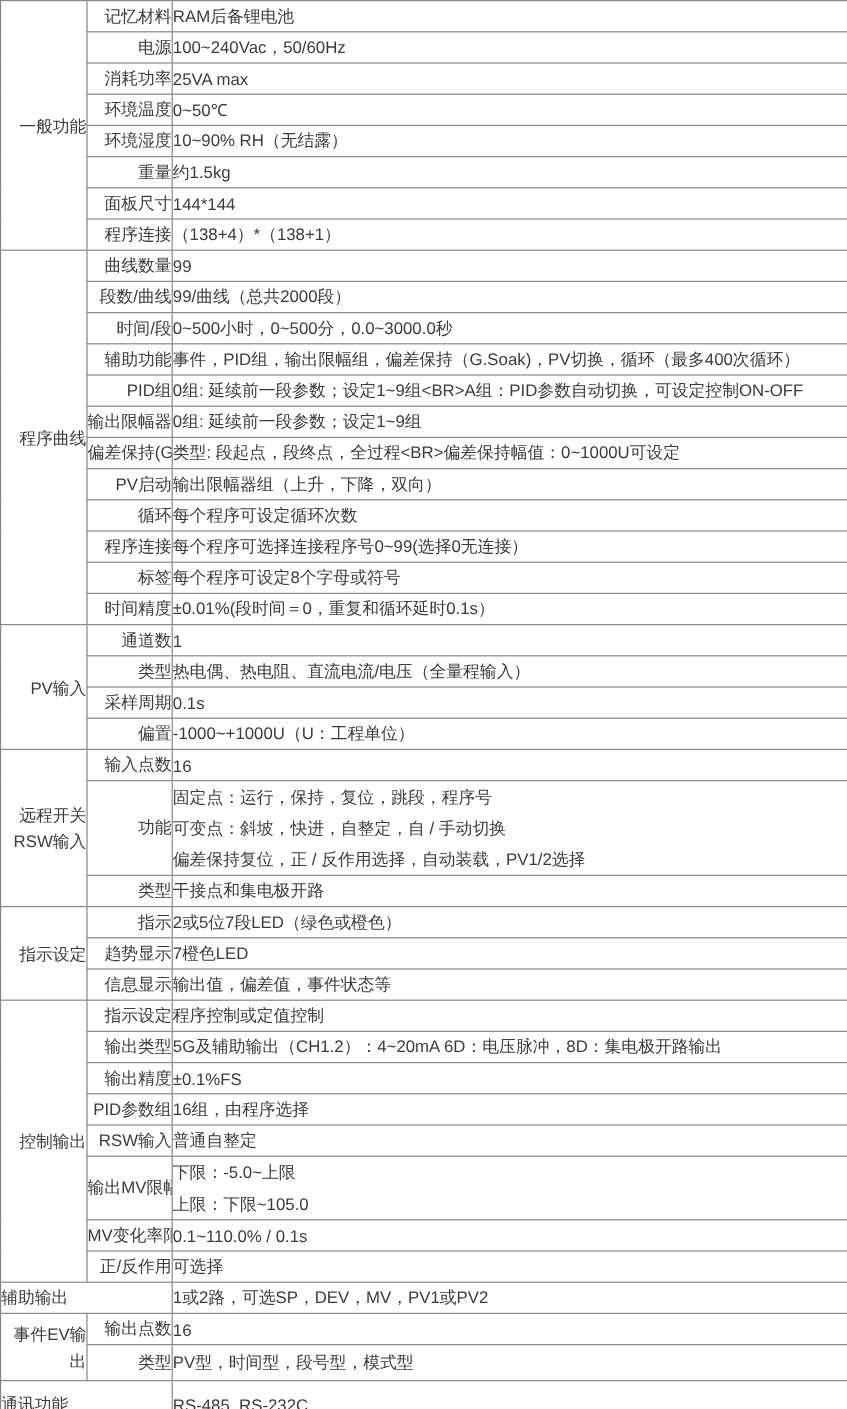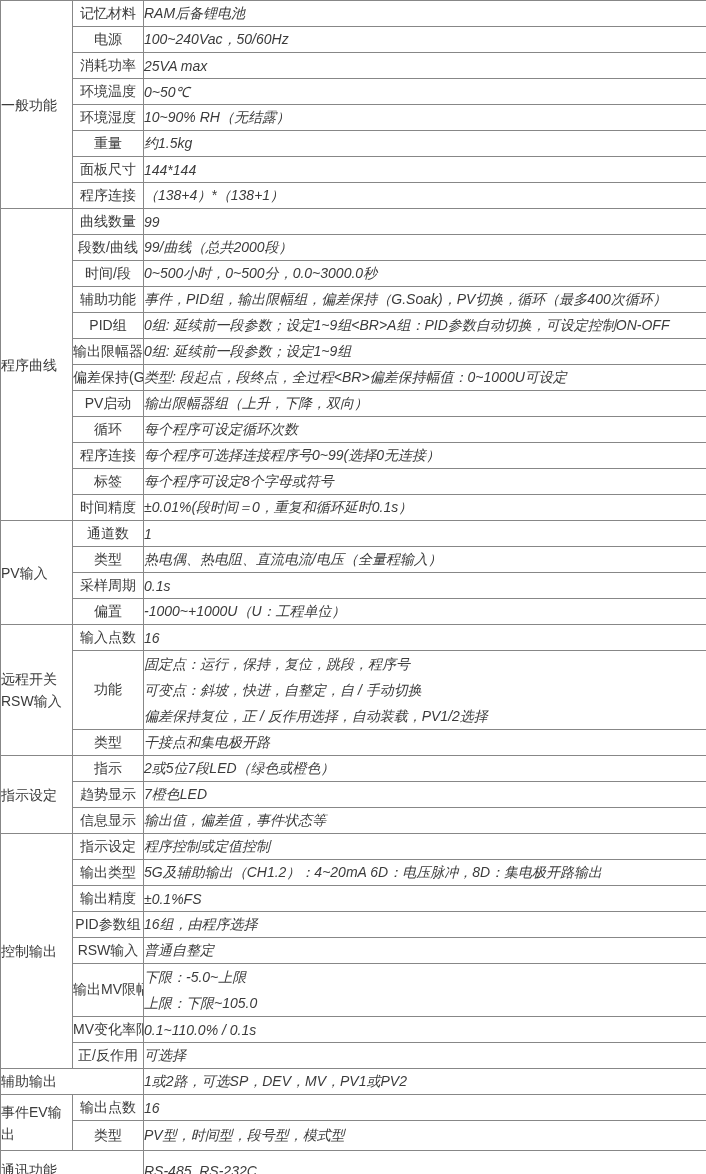--- a/index.html
+++ b/index.html
@@ -18,36 +18,35 @@
     padding:0;
     vertical-align:middle;
     overflow:hidden;
   }
   tr.r { height:26px; }
   tr.rh78 { height:78px; }
   tr.rh52 { height:52px; }
   tr.rh30 { height:30px; }
   tr.rh24 { height:40px; }
   td.cat {
-    text-align:left;
+    text-align:right;
     white-space:pre-line;
     line-height:22px;
     margin-top:24px;
   }
   td.lbl { }
   .clip {
     width:100%;
     overflow:hidden;
     white-space:nowrap;
-    text-align:center;
+    text-align:right;
   }
   td.val {
     padding:0 4px;
     white-space:nowrap;
-    font-style:italic;
   }
   td.val.multi {
     white-space:pre-line;
     line-height:26px;
   }
   td.mergedlbl {
     text-align:left;
     white-space:nowrap;
   }
 </style>

